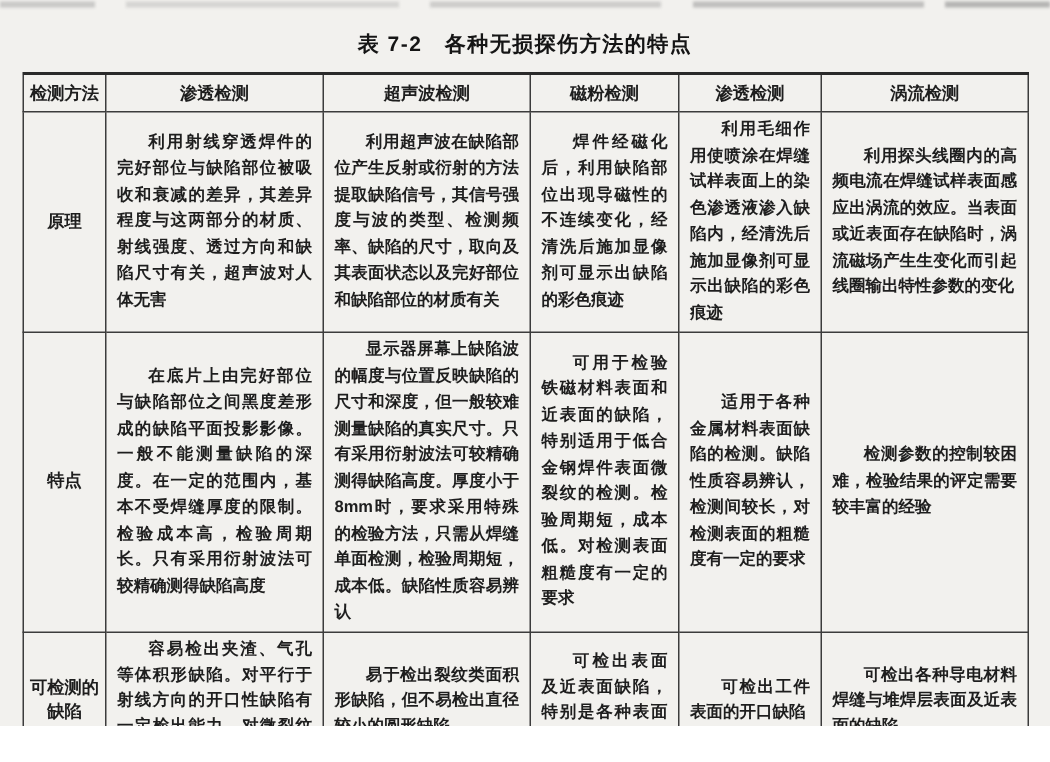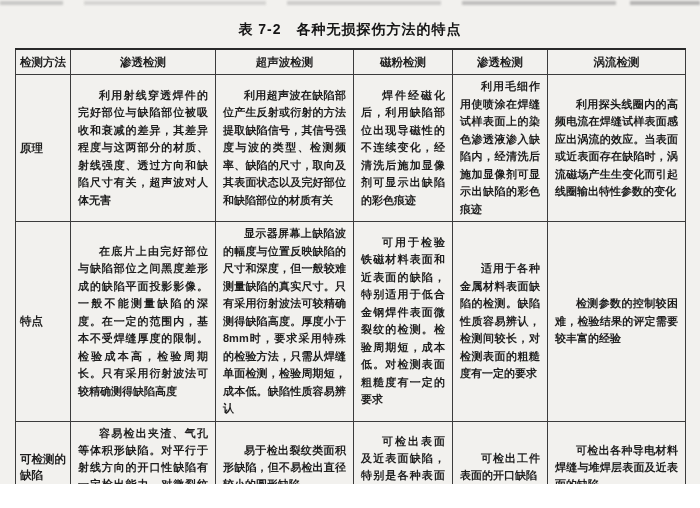--- a/index.html
+++ b/index.html
@@ -34,21 +34,21 @@
   table.nd th, table.nd td {
     border:1px solid #3c3c3c;
     font-weight:bold;
     vertical-align:middle;
     overflow:hidden;
   }
   table.nd th {
     height:22px; font-size:11.5px; text-align:center; padding:1px 2px;
   }
   td.label {
-    font-size:11.5px; padding:16px 4px; line-height:16px;
+    font-size:11.5px; text-align:center; padding:16px 4px; line-height:16px;
   }
   td.cell {
     font-size:11px; line-height:17.5px;
     text-align:justify; text-justify:inter-ideograph;
     text-indent:1.9em; padding:3px 7px;
   }
   tr.r-principle { height:143px; }
   tr.r-feature  { height:189px; }
   tr.r-defect   { height:86px; }
   tr.r-defect td.cell { line-height:17px; }

